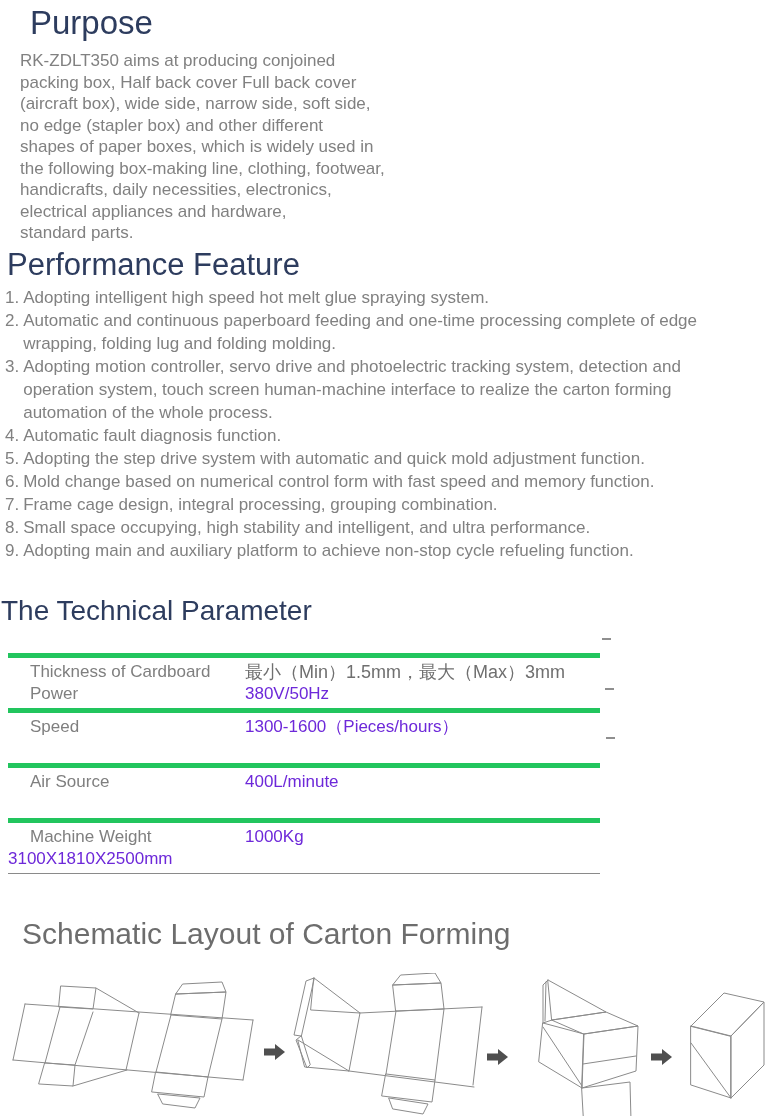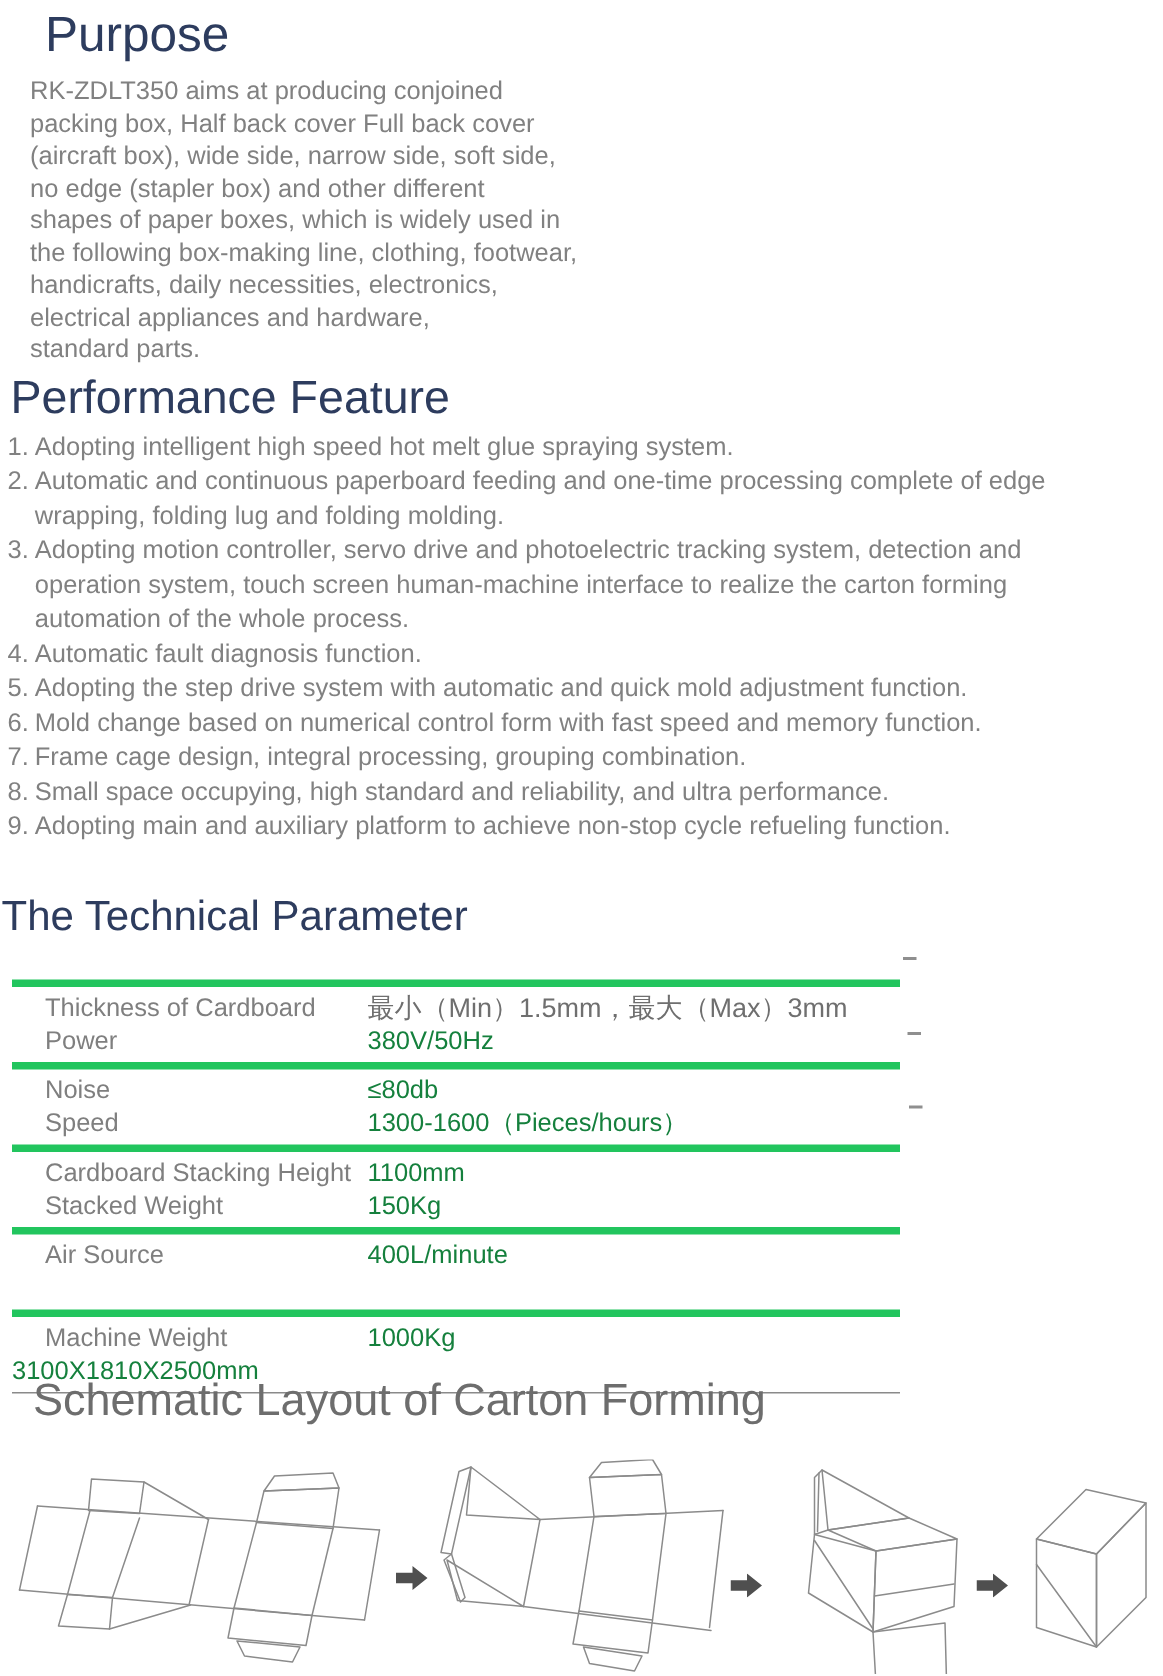--- a/index.html
+++ b/index.html
@@ -15,21 +15,21 @@
   #performance-title{left:7px;top:247px;font-size:31px;}
   #performance-list{left:5px;top:286px;right:0;font-size:17px;line-height:23px;color:#818181;}
   .perf-item{display:flex;align-items:flex-start;}
   .li-num{flex:0 0 auto;margin-right:4px;white-space:nowrap;}
   .li-text{white-space:pre-line;}
   #technical-title{left:1px;top:595px;font-size:28px;}
   #technical-table{left:8px;top:653px;width:592px;border-bottom:1px solid #8a8a8a;}
   .t-group{border-top:5px solid #22c55e;padding-top:3px;height:47px;}
   .t-row{display:flex;height:22px;line-height:22px;}
   .t-label{flex:0 0 215px;padding-left:22px;font-size:17px;color:#7f7f7f;white-space:nowrap;}
-  .t-value{flex:1;font-size:17px;color:#15803d;white-space:nowrap;}
+  .t-value{flex:1;font-size:17px;color:#6d28d9;white-space:nowrap;}
   .t-cn{font-size:18px;color:#6f6f6f;}
   .tick{position:absolute;width:9px;height:2px;background:#8f8f8f;}
   #schematic-title{left:22px;top:917px;font-size:30px;}
   .diagram{position:absolute;}
   .diagram svg{display:block;}
   .wire{stroke:#8b8b8b;stroke-width:1;fill:none;stroke-linejoin:round;stroke-linecap:round;}
   .arrow{position:absolute;}
 </style>
 </head>
 <body>
@@ -73,21 +73,21 @@
   <div class="perf-item">
       <span class="li-num">6.</span>
       <span class="li-text">Mold change based on numerical control form with fast speed and memory function.</span>
     </div>
   <div class="perf-item">
       <span class="li-num">7.</span>
       <span class="li-text">Frame cage design, integral processing, grouping combination.</span>
     </div>
   <div class="perf-item">
       <span class="li-num">8.</span>
-      <span class="li-text">Small space occupying, high standard and reliability, and ultra performance.</span>
+      <span class="li-text">Small space occupying, high stability and intelligent, and ultra performance.</span>
     </div>
   <div class="perf-item">
       <span class="li-num">9.</span>
       <span class="li-text">Adopting main and auxiliary platform to achieve non-stop cycle refueling function.</span>
     </div>
 </div>
 
 <h1 class="abs h-navy" id="technical-title" style="margin:0;">The Technical Parameter</h1>
 <div class="abs" id="technical-table">
   <div class="t-group">
@@ -95,36 +95,22 @@
         <span class="t-label">Thickness of Cardboard</span>
         <span class="t-value t-cn">最小（Min）1.5mm，最大（Max）3mm</span>
       </div>
     <div class="t-row">
         <span class="t-label">Power</span>
         <span class="t-value">380V/50Hz</span>
       </div>
   </div>
   <div class="t-group">
     <div class="t-row">
-        <span class="t-label">Noise</span>
-        <span class="t-value">≤80db</span>
-      </div>
-    <div class="t-row">
         <span class="t-label">Speed</span>
         <span class="t-value">1300-1600（Pieces/hours）</span>
-      </div>
-  </div>
-  <div class="t-group">
-    <div class="t-row">
-        <span class="t-label">Cardboard Stacking Height</span>
-        <span class="t-value">1100mm</span>
-      </div>
-    <div class="t-row">
-        <span class="t-label">Stacked Weight</span>
-        <span class="t-value">150Kg</span>
       </div>
   </div>
   <div class="t-group">
     <div class="t-row">
         <span class="t-label">Air Source</span>
         <span class="t-value">400L/minute</span>
       </div>
   </div>
   <div class="t-group">
     <div class="t-row">

